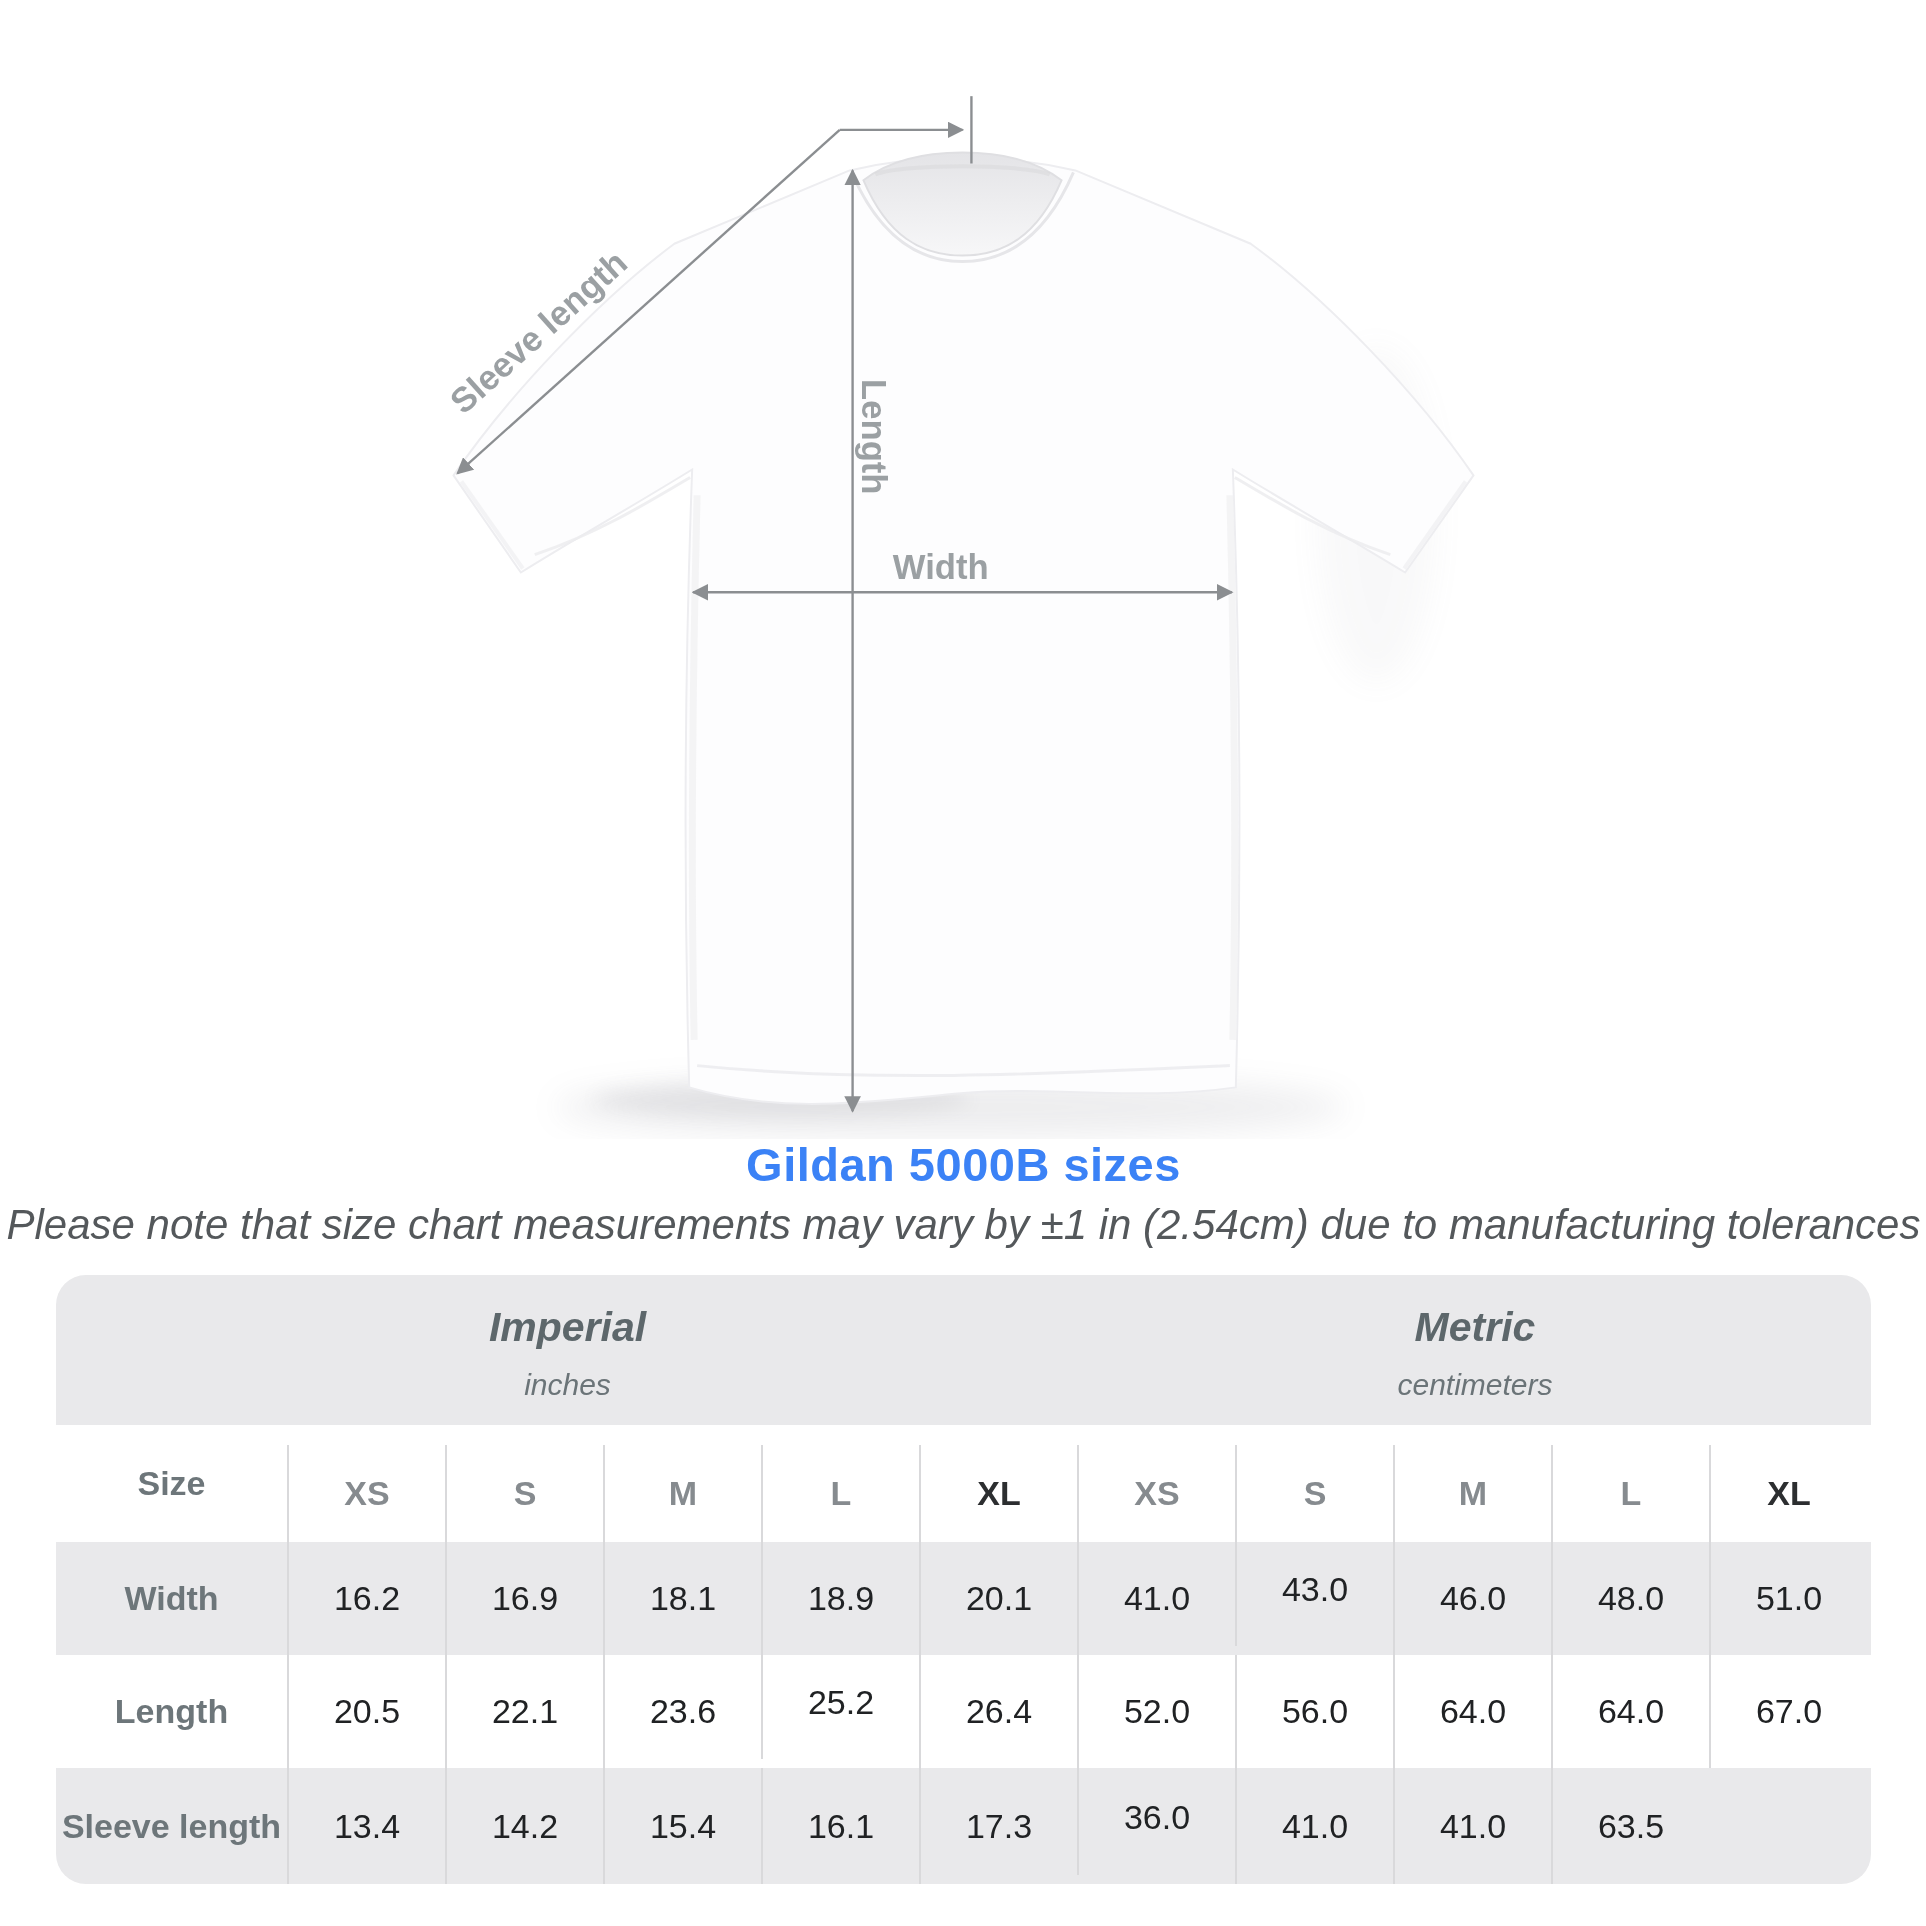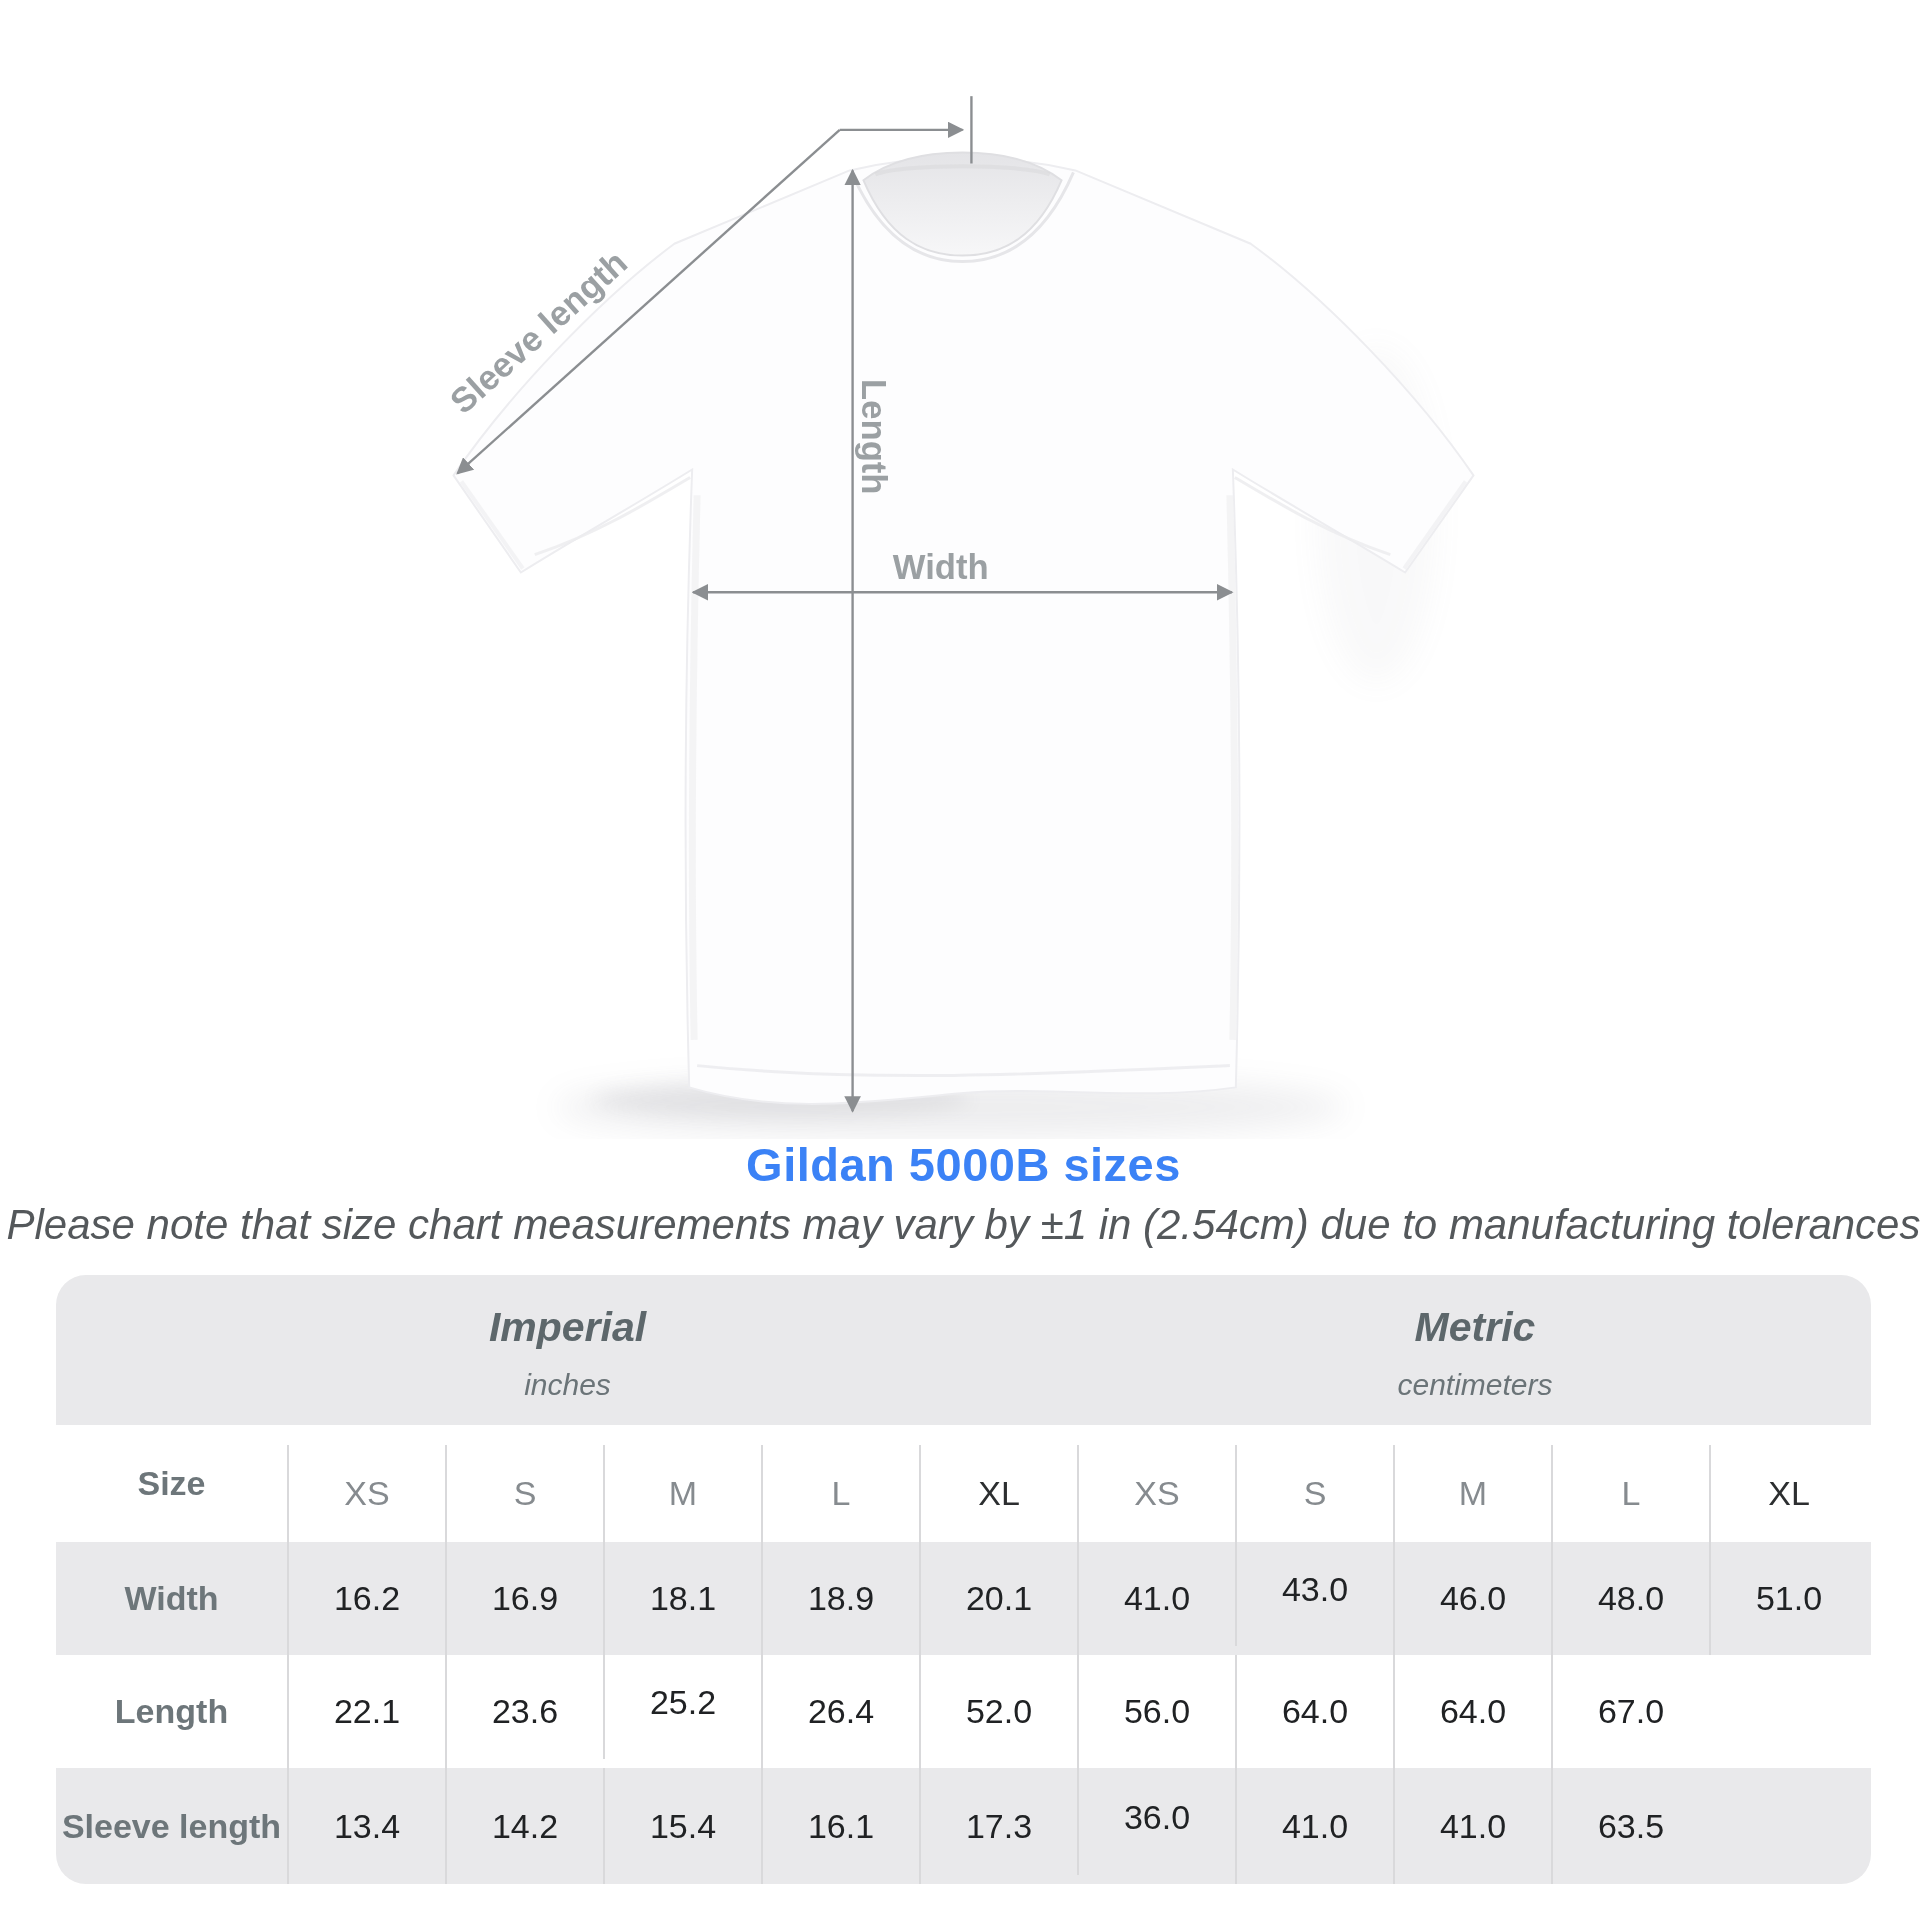--- a/index.html
+++ b/index.html
@@ -28,21 +28,21 @@
   .trow{display:grid;grid-template-columns:231px repeat(10,158px);}
   .trow.r-head{height:117px;background:#ffffff;text-align:center;}
   .trow.r-a{height:113px;background:#e9e9eb;}
   .trow.r-b{height:113px;background:#ffffff;}
   .trow.r-c{height:116px;background:#e9e9eb;}
   .cell{
     display:flex;align-items:center;justify-content:center;
     font-size:34px;color:#202224;box-sizing:border-box;
   }
   .cell + .cell{border-left:2px solid #d9d9db;}
-  .cell.hdr{font-weight:normal;color:#868b8f;margin-top:20px;}
+  .cell.hdr{font-weight:bold;color:#868b8f;margin-top:20px;}
   .cell.hdr.em{color:#2c2e30;}
   .cell.rowlabel{font-weight:bold;color:#6d767a;}
   .cell.raised{transform:translateY(-9px);}
 </style>
 </head>
 <body>
 
 <div class="stage">
 
   <svg class="diagram-svg" width="1927" height="1139" viewBox="0 0 1946 1150">
@@ -160,20 +160,21 @@
       <div class="cell">20.1</div>
       <div class="cell">41.0</div>
       <div class="cell raised">43.0</div>
       <div class="cell">46.0</div>
       <div class="cell">48.0</div>
       <div class="cell">51.0</div>
     </div>
 
     <div class="trow r-b">
       <div class="cell rowlabel">Length</div>
+      <div class="cell">20.5</div>
       <div class="cell">22.1</div>
       <div class="cell">23.6</div>
       <div class="cell raised">25.2</div>
       <div class="cell">26.4</div>
       <div class="cell">52.0</div>
       <div class="cell">56.0</div>
       <div class="cell">64.0</div>
       <div class="cell">64.0</div>
       <div class="cell">67.0</div>
     </div>

